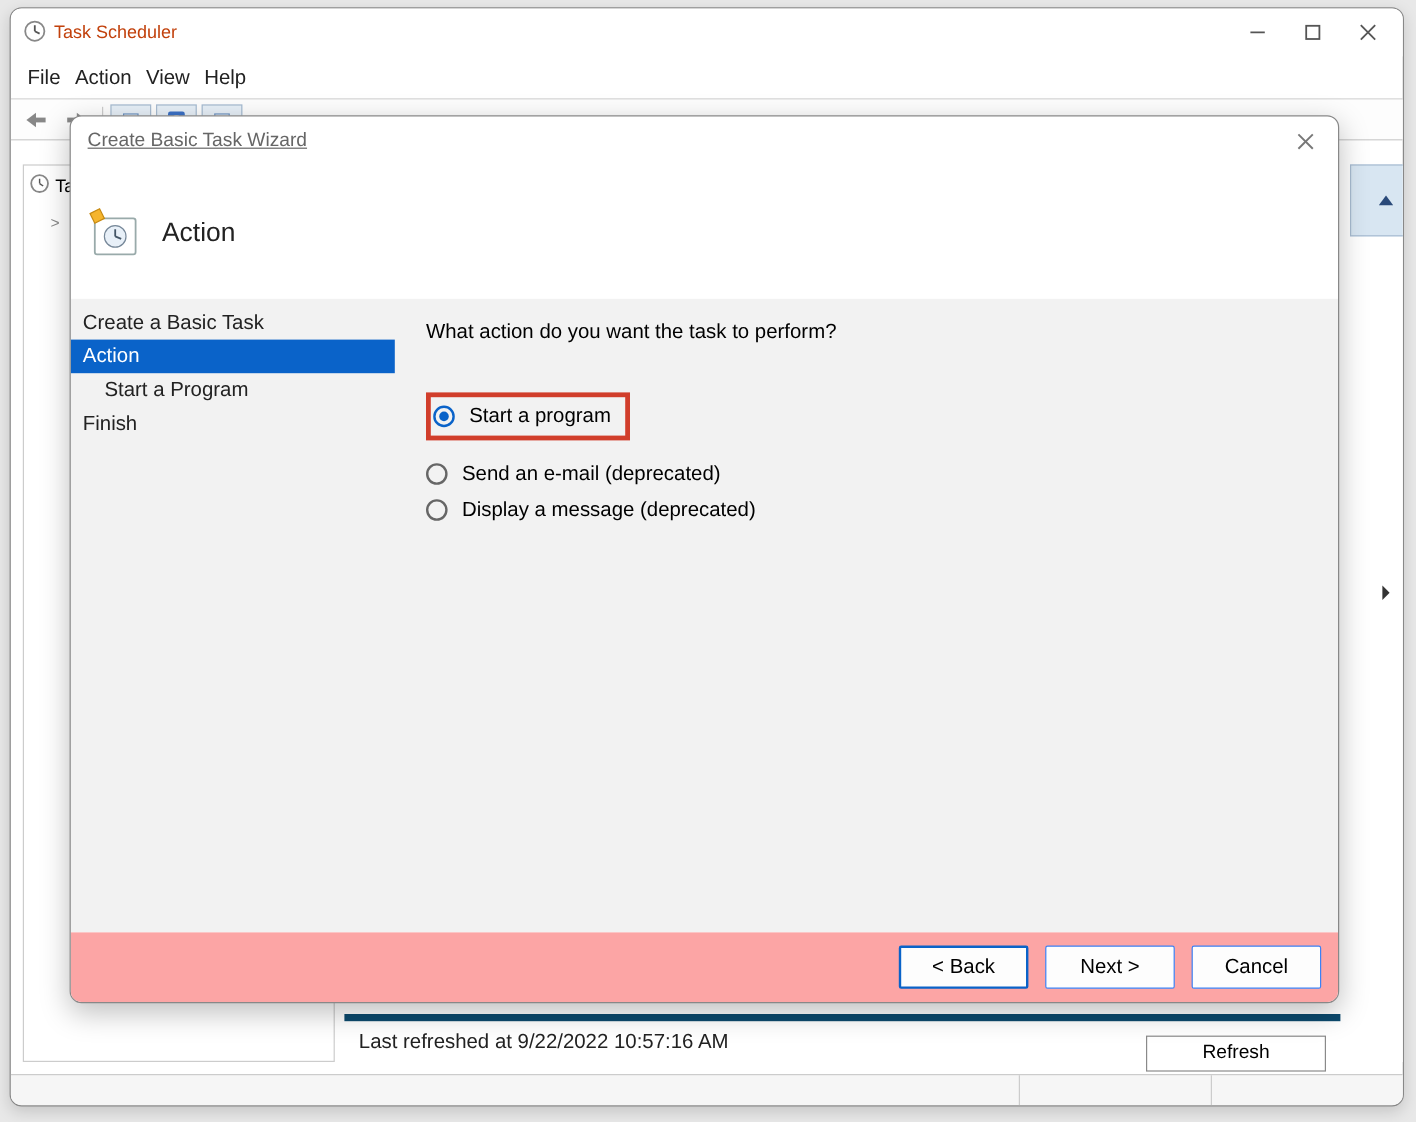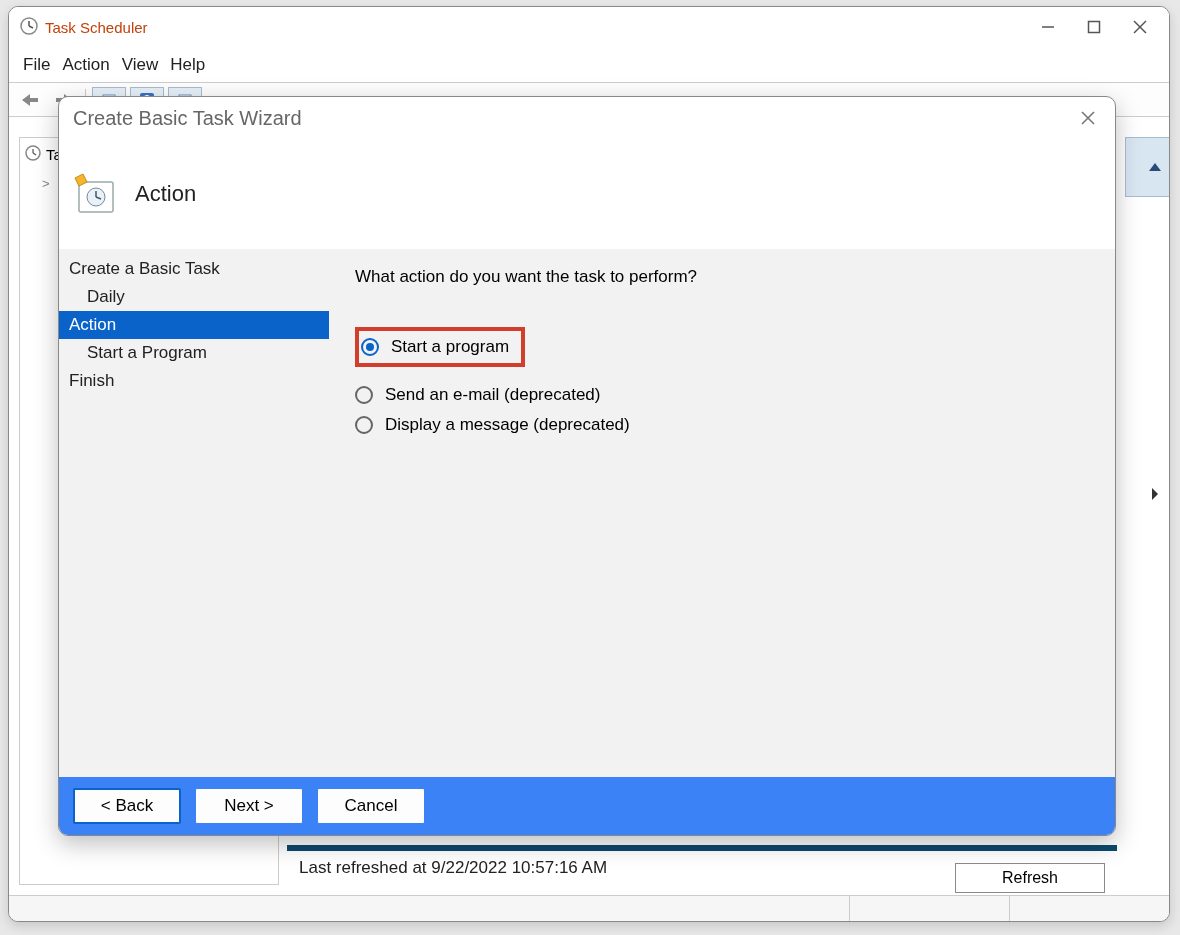--- a/index.html
+++ b/index.html
@@ -125,21 +125,21 @@
     background:#fff;
     border:1px solid #888;
     border-radius:10px;
     box-shadow:0 8px 24px rgba(0,0,0,0.25);
     display:flex; flex-direction:column;
     overflow:hidden;
   }
   .wizard-titlebar {
     height:42px; display:flex; align-items:center;
     padding:0 10px 0 14px;
-    font-size:20px; color:#666;
+    font-size:16px; color:#666;text-decoration:underline;
   }
   .wizard-titlebar .wt-title { flex:1; }
   .wizard-close { width:34px; height:34px; display:flex;align-items:center;justify-content:center; }
   .wizard-close svg { stroke:#777; }
 
   .wizard-header {
     height:110px; padding:6px 18px 6px 14px;
     display:flex; align-items:center; gap:18px;
     background:#fff;
   }
@@ -176,23 +176,23 @@
     content:""; width:8px; height:8px; border-radius:50%; background:#0a63c9;
   }
   .highlight-box {
     border:4px solid #d13e2b;
     padding:6px 12px 6px 2px;
     display:inline-flex; align-items:center; gap:12px;
     margin-bottom:8px;
   }
 
   .wizard-footer {
-    height:58px; display:flex; align-items:center; 
+    height:58px; display:flex; align-items:center; justify-content:flex-end;
     gap:14px; padding:0 14px;
-    background:#3b82f6;
+    background:#fca5a5;
   }
   .wbtn {
     min-width:108px; height:36px; padding:0 18px;
     border:1px solid #3b82f6; background:#fdfdfd;
     display:flex; align-items:center; justify-content:center;
     font-size:17px; border-radius:2px;
   }
   .wbtn.default { border:2px solid #0a63c9; }
 
   
@@ -336,21 +336,20 @@
         <line x1="23" y1="25" x2="28" y2="27" stroke="#456" stroke-width="1.5"></line>
         <polygon points="2,6 10,2 14,10 6,14" fill="#f5b52e" stroke="#c78a12"></polygon>
       </svg>
     </div>
     <div class="htxt">Action</div>
   </div>
 
   <div class="wizard-body">
     <div class="wizard-nav">
       <div class="nav-item">Create a Basic Task</div>
-      <div class="nav-item nav-sub">Daily</div>
       <div class="nav-item active">Action</div>
       <div class="nav-item nav-sub">Start a Program</div>
       <div class="nav-item">Finish</div>
     </div>
 
     <div class="wizard-content">
       <div class="prompt">What action do you want the task to perform?</div>
 
       <div class="highlight-box">
         <div class="radio-row" style="margin:0;">

